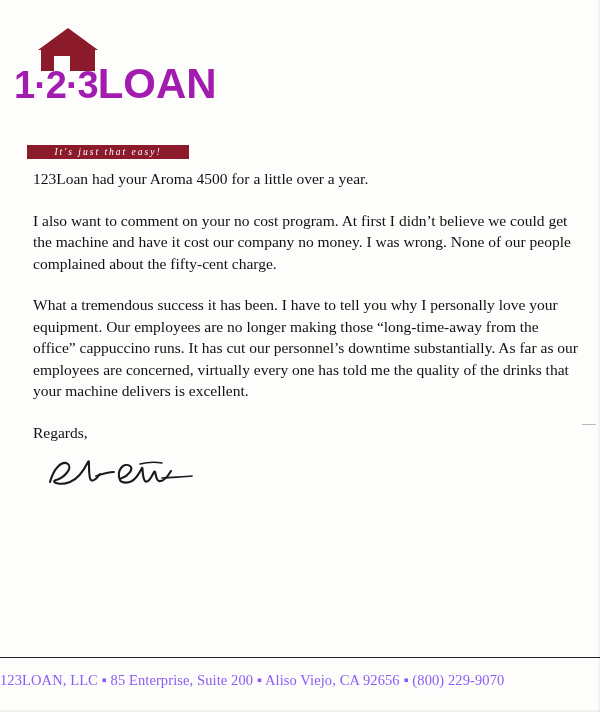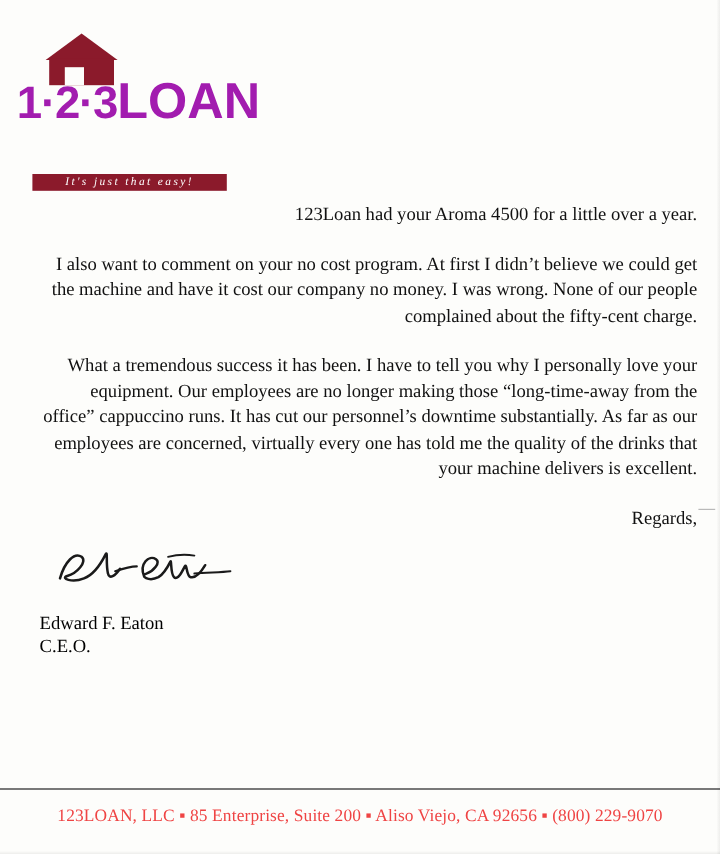--- a/index.html
+++ b/index.html
@@ -102,21 +102,21 @@
     position: absolute;
     left: 33px;
     top: 168px;
     width: 548px;
     font-size: 15.5px;
     line-height: 21.5px;
     color: #111111;
   }
   .letter p {
     margin: 0 0 20px 0;
-    text-align: right;
+    text-align: left;
   }
   .letter p.tight {
     margin-bottom: 18px;
   }
 
   .regards {
     margin-top: 6px;
     margin-bottom: 0;
   }
 
@@ -150,24 +150,24 @@
     top: 657px;
     width: 600px;
     height: 1px;
     background: #222222;
   }
   .footer {
     position: absolute;
     left: 0;
     top: 672px;
     width: 600px;
-    text-align: center;
+    text-align: left;
     font-size: 14.5px;
     letter-spacing: 0.1px;
-    color: #ef4444;
+    color: #8b5cf6;
   }
 
   
   .edge-right {
     position: absolute;
     right: 0;
     top: 0;
     width: 3px;
     height: 712px;
     background: linear-gradient(to right, rgba(0,0,0,0.00), rgba(0,0,0,0.06));
@@ -216,24 +216,20 @@
   <div class="signature">
     <svg width="150" height="46" viewBox="0 0 150 46" fill="none">
       <path d="M6 30 C10 16, 18 8, 24 12 C29 16, 20 26, 12 28 C6 30, 16 34, 26 30 C34 27, 40 18, 44 10 C46 6, 44 18, 46 26 C47 31, 52 28, 56 22" stroke="#1a1a1a" stroke-width="2.1" stroke-linecap="round" fill="none"></path>
       <path d="M52 24 C58 22, 64 20, 70 20" stroke="#1a1a1a" stroke-width="1.8" stroke-linecap="round" fill="none"></path>
       <path d="M76 28 C72 18, 80 10, 86 14 C90 17, 84 24, 78 26 C72 28, 80 33, 88 29 C93 26, 96 20, 98 16 C99 14, 98 26, 101 29 C104 32, 108 24, 110 20 C112 17, 111 28, 115 29 C119 30, 124 24, 127 19" stroke="#1a1a1a" stroke-width="2.1" stroke-linecap="round" fill="none"></path>
       <path d="M118 26 C128 25, 140 25, 148 24" stroke="#1a1a1a" stroke-width="1.7" stroke-linecap="round" fill="none"></path>
       <path d="M96 12 C104 10, 112 10, 118 11" stroke="#1a1a1a" stroke-width="1.5" stroke-linecap="round" fill="none"></path>
     </svg>
   </div>
 
-  <div class="signoff">
-    <div>Edward F. Eaton</div>
-    <div>C.E.O.</div>
-  </div>
 
   <div class="footer-rule"></div>
   <div class="footer">123LOAN, LLC ▪ 85 Enterprise, Suite 200 ▪ Aliso Viejo, CA 92656 ▪ (800) 229-9070</div>
 
   <div class="scan-mark"></div>
   <div class="edge-right"></div>
   <div class="edge-bottom"></div>
 </div>
 
 </body></html>

